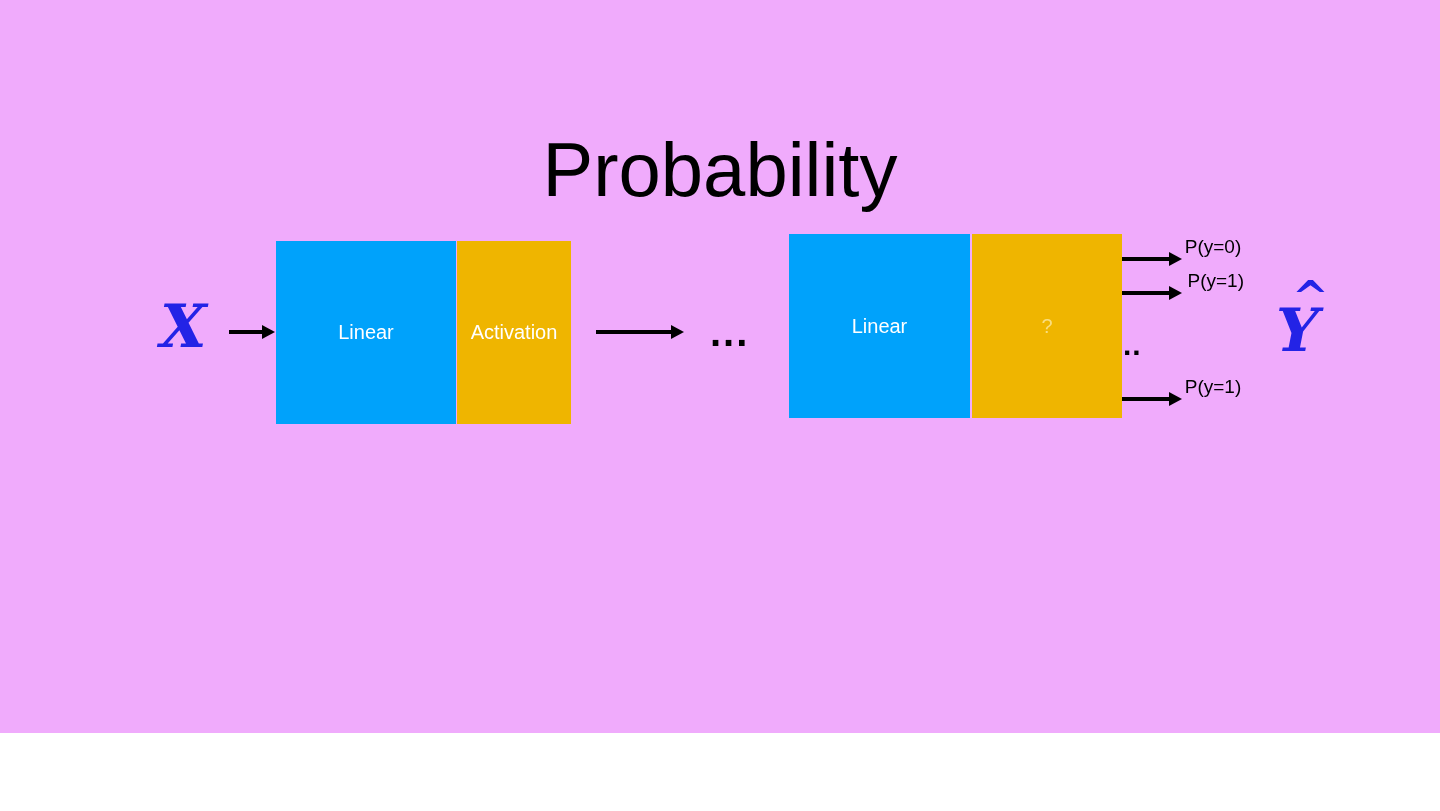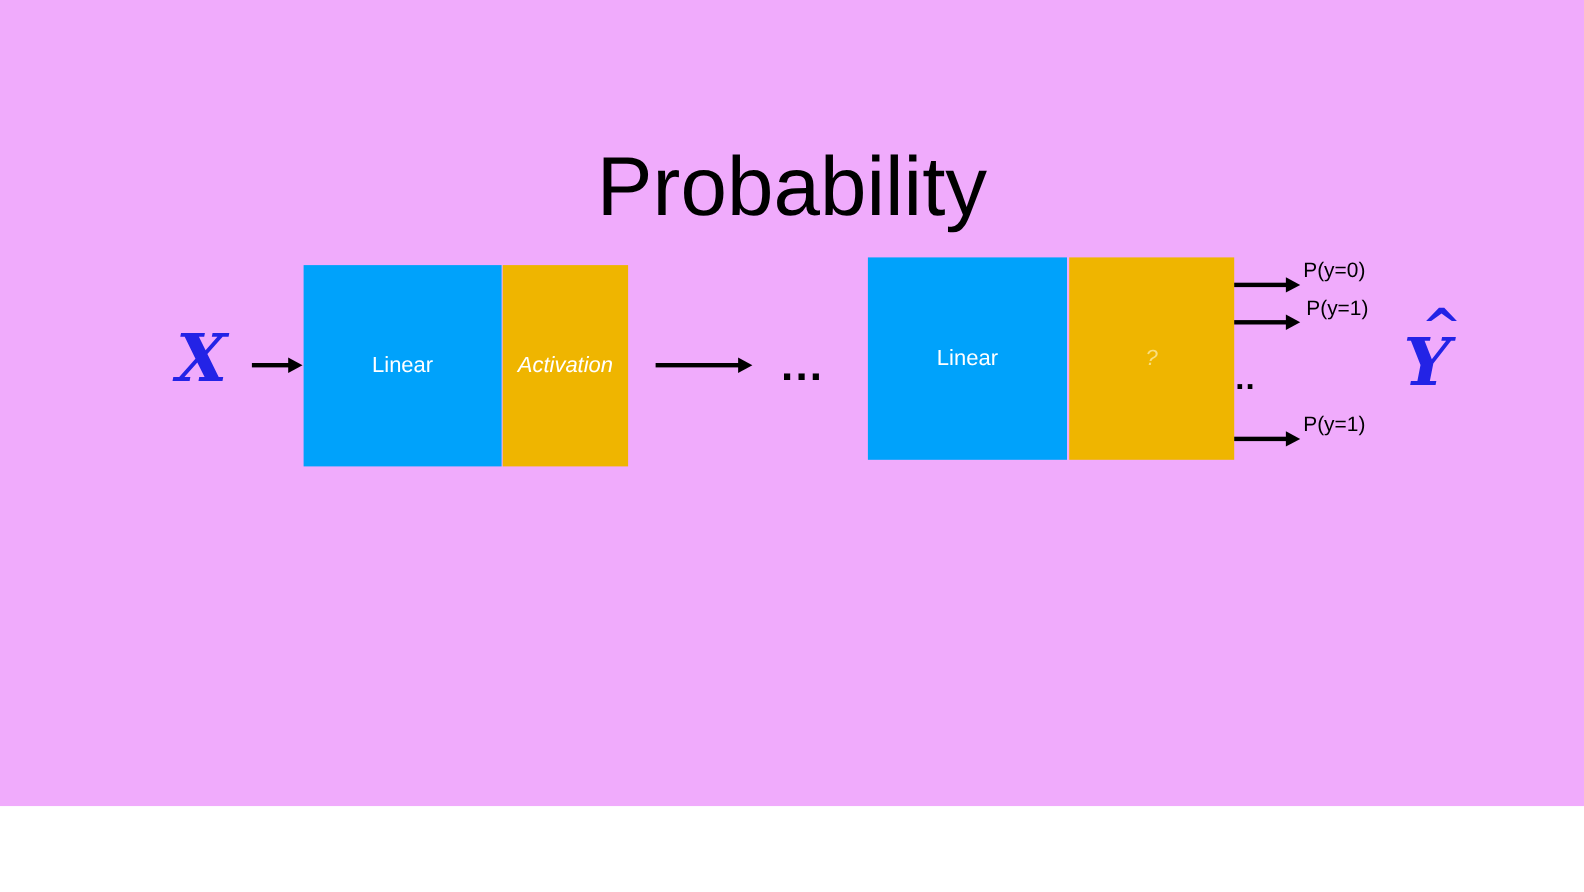--- a/index.html
+++ b/index.html
@@ -69,21 +69,21 @@
     align-items: center;
     justify-content: flex-end;
     box-sizing: border-box;
     color: #ffffff;
     font-size: 20px;
     line-height: 25px;
     text-align: center;
     overflow: hidden;
   }
   .block.blue  { background: #00A2FB; }
-  .block.gold  { background: #EFB500; font-style: italic; }
+  .block.gold  { background: #EFB500; }
   .block-label {
     display: block;
     width: 100%;
     padding: 0 4px;
     box-sizing: border-box;
     word-break: break-all;
   }
 
   
   #block-linear-1     { left: 276px; top: 241px; width: 180px;  height: 183px; }

